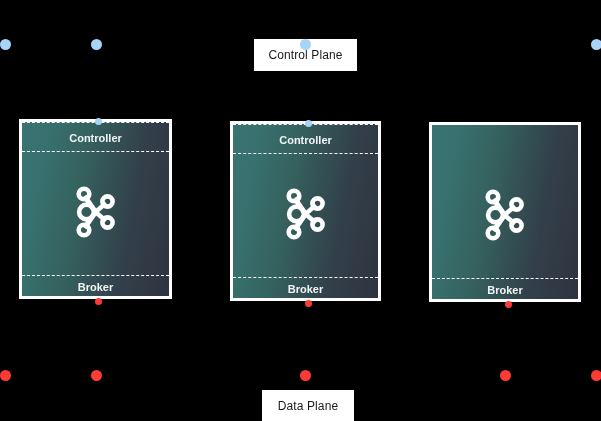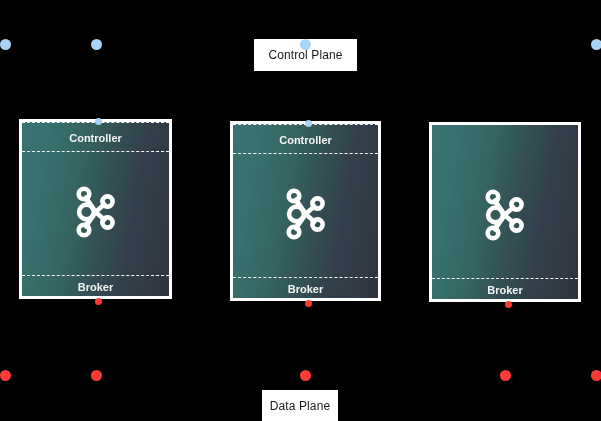--- a/index.html
+++ b/index.html
@@ -40,21 +40,21 @@
   #control-plane-label {
     left: 254px;
     top: -1px;
     width: 103px;
     height: 32px;
     margin-top: 40px;
   }
   #data-plane-label {
     left: 262px;
     top: 390px;
-    width: 76px;
+    width: 92px;
     height: 32px;
   }
 
   
   .dot {
     position: absolute;
     width: 11px;
     height: 11px;
     border-radius: 50%;
   }

